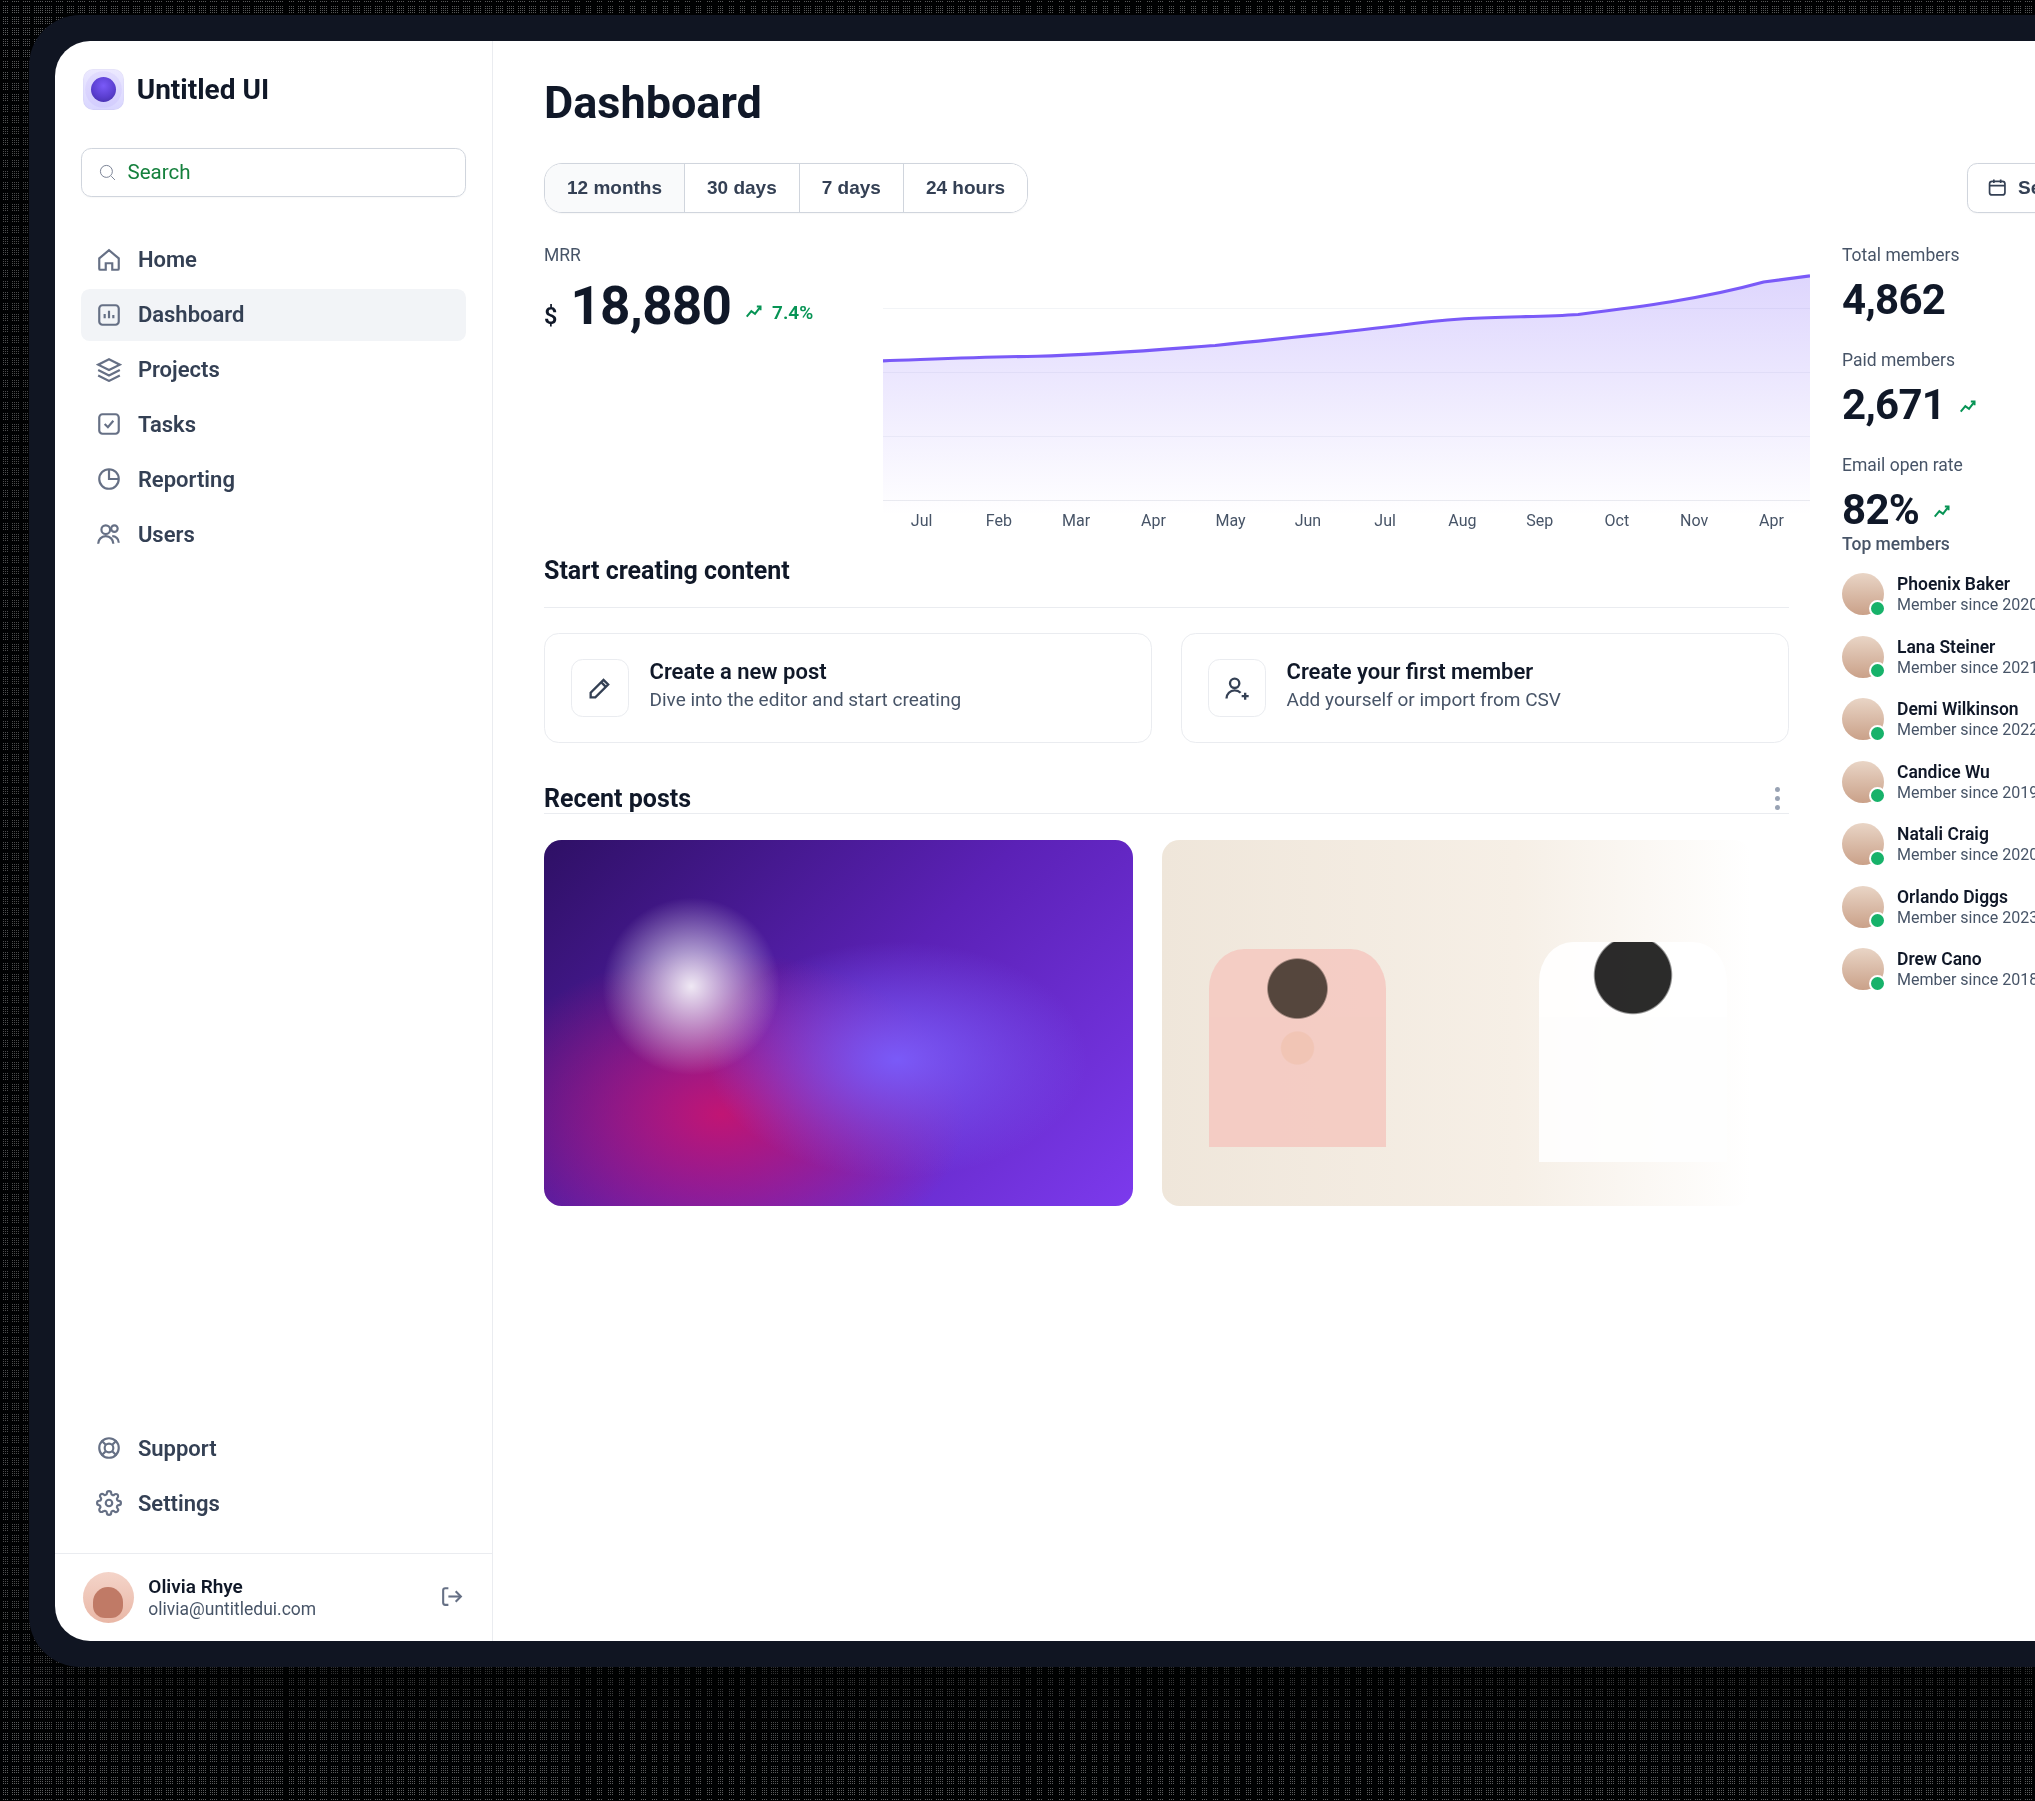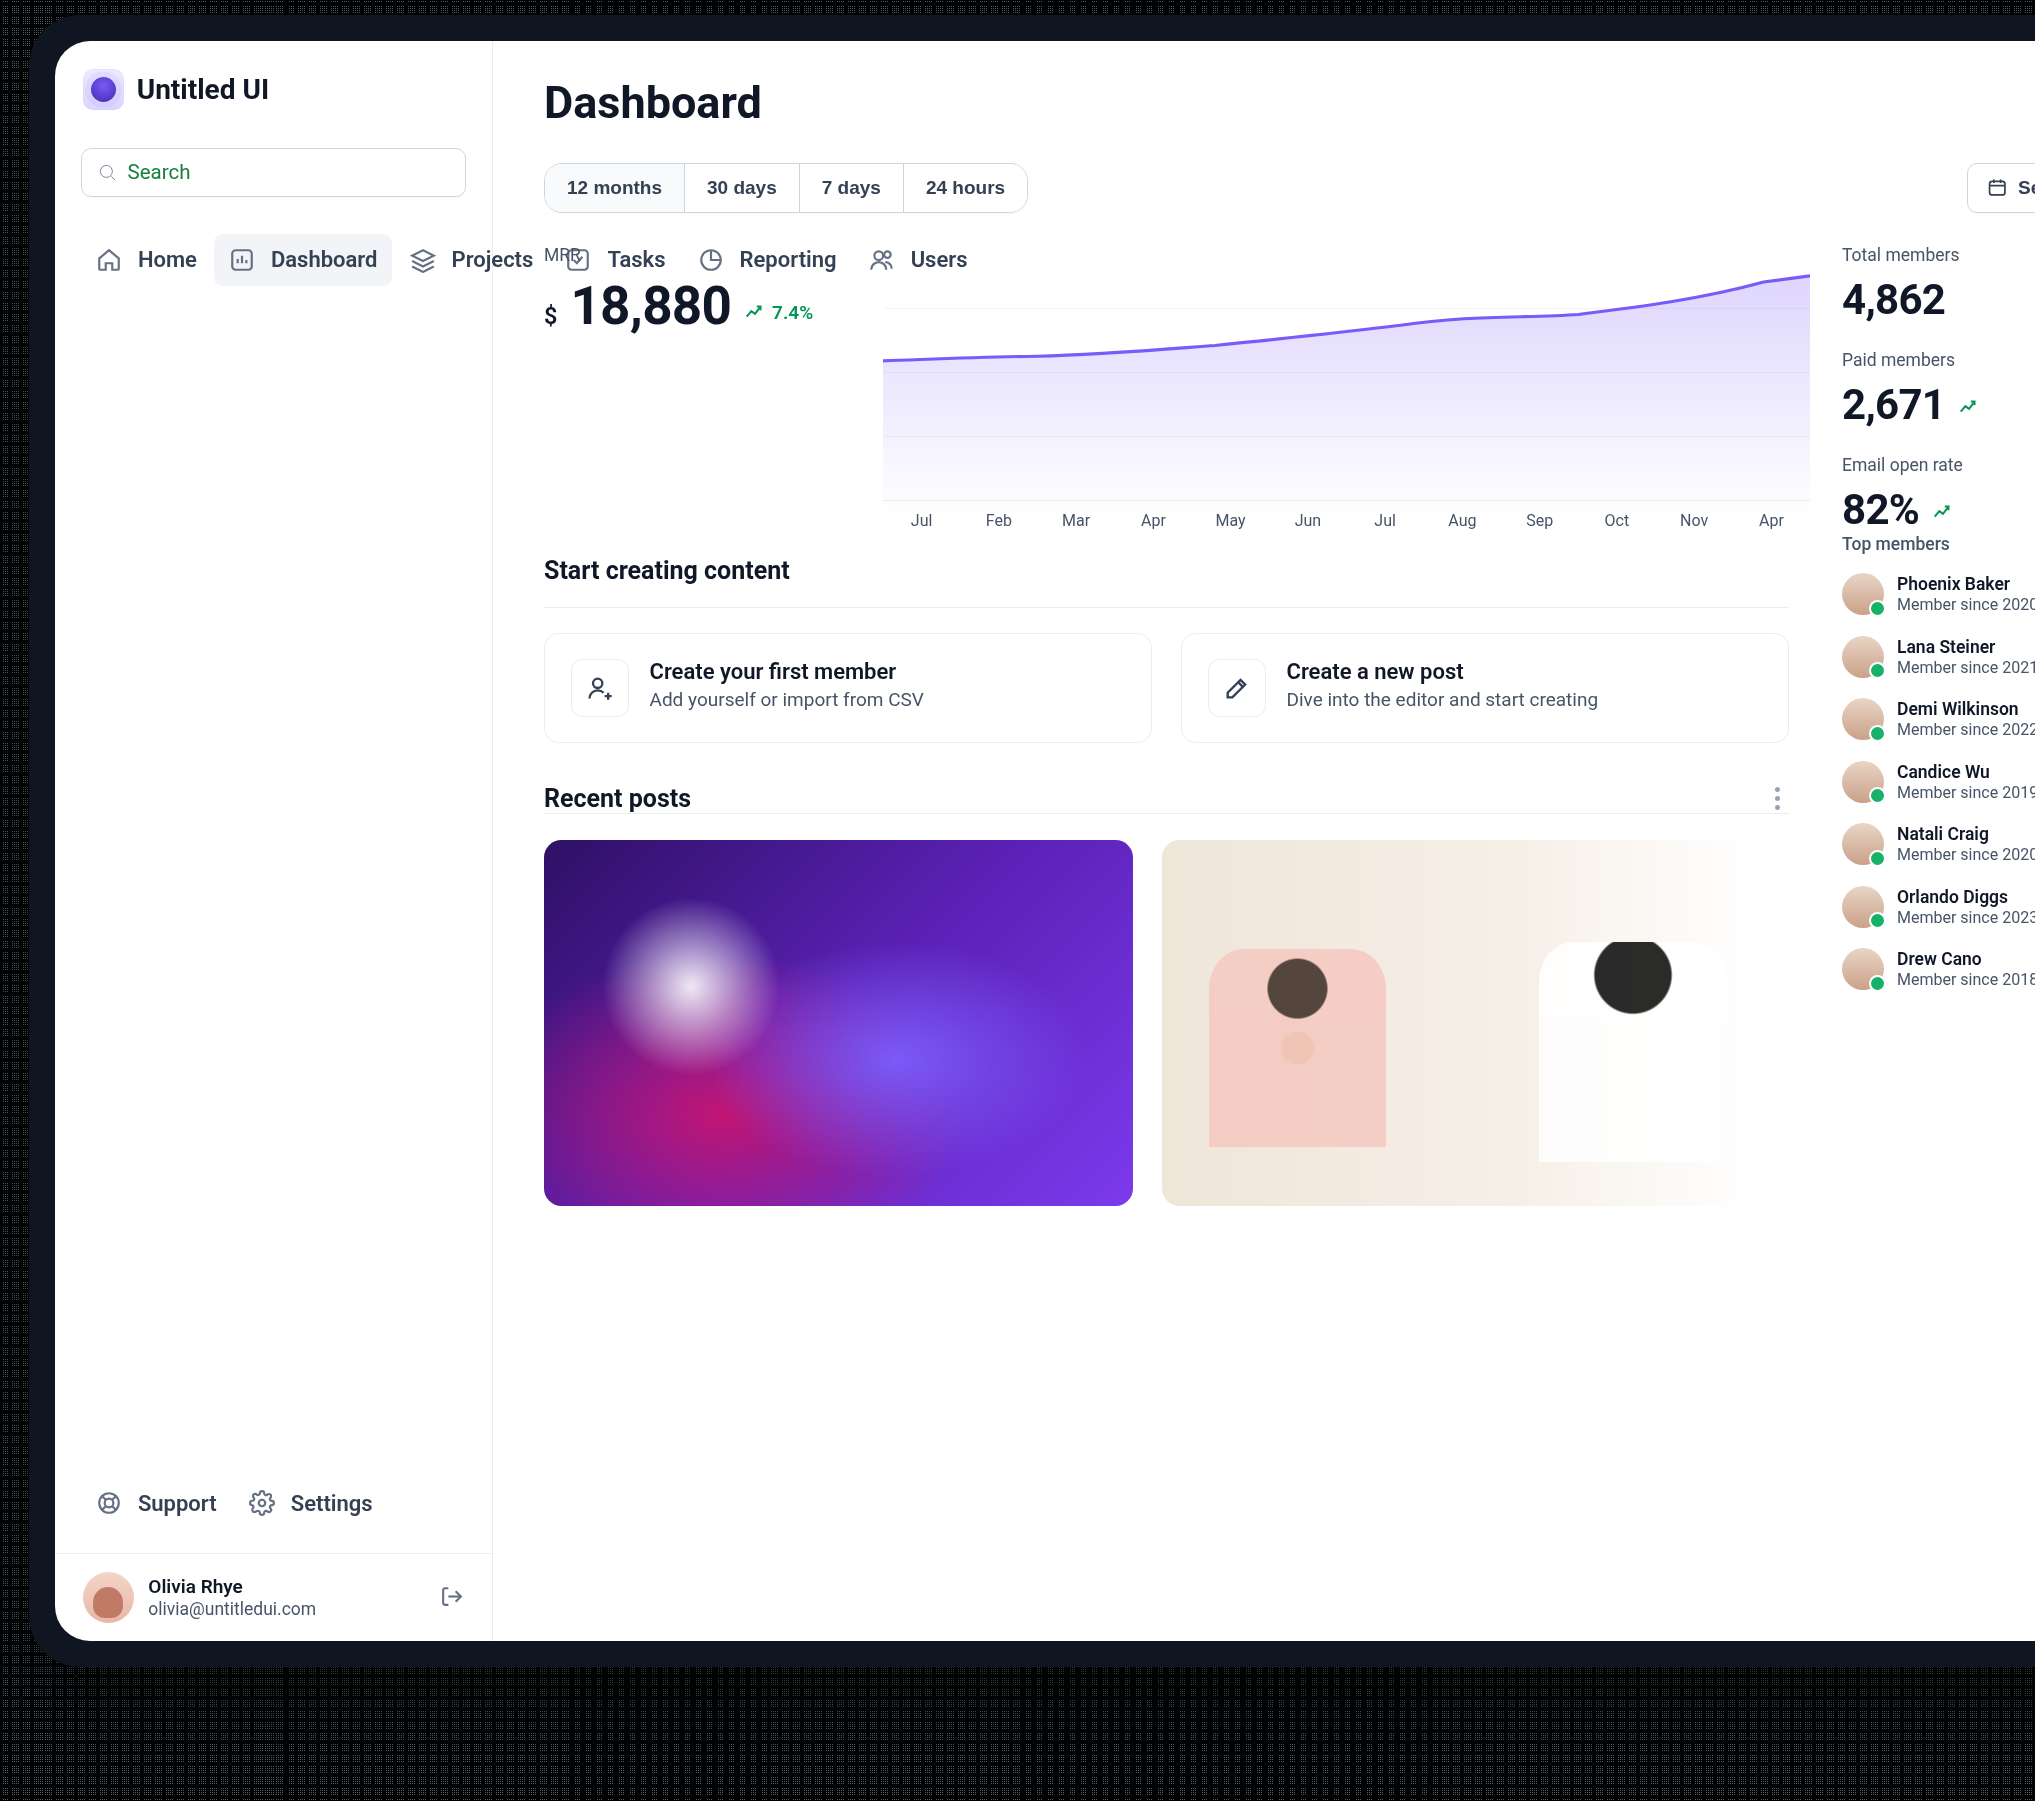--- a/index.html
+++ b/index.html
@@ -61,21 +61,21 @@
   }
   .brand-name{font-size:28px;font-weight:700;color:#101828;}
   .search-wrap{padding:0 8.8px 7.3px 8.8px;}
   .search {
     display:flex;align-items:center;gap:10.2px;
     border:0.7px solid #D0D5DD;border-radius:10.2px;
     padding:11.7px 14.6px;color:#15803d;font-size:20.5px;
     box-shadow:0 0.7px 1.5px rgba(16,24,40,.03);
   }
   .search svg{width:20.5px;height:20.5px;stroke:#667085;}
-  .nav{display:flex;flex-direction:row;gap:2.9px;padding:4.4px 8.8px;}
+  .nav{display:flex;flex-direction:column;gap:2.9px;padding:4.4px 8.8px;}
   .nav-item{
     display:flex;align-items:center;gap:16px;
     padding:13px 14.6px;border-radius:8.8px;
     font-size:22px;font-weight:600;color:#344054;
     cursor:pointer;
   }
   .nav-item.active{background:#F2F4F7;}
   .nav-item svg{width:26px;height:26px;stroke:#667085;fill:none;stroke-width:2;}
   .sidebar-bottom{margin-top:auto;display:flex;flex-direction:column;gap:2.9px;}
   .divider{height:0.7px;background:#EAECF0;margin:16px -17.5px;}
@@ -402,40 +402,40 @@
     </div>
 
     <div class="row" style="gap:53px;">
       <div style="flex:1;min-width:1214px">
         <h2 class="section-title">Start creating content</h2>
         <div class="hr"></div>
         <div class="cards">
           <div class="cta">
             <div class="iconbox">
                   <svg viewBox="0 0 24 24">
-                    <circle cx="10" cy="8" r="4"></circle>
-                    <path d="M3 21c0-3.9 3.1-7 7-7 2 0 3.8.8 5.1 2.1"></path>
-                    <path d="M19 16v6M16 19h6"></path>
+                    <path d="M4 20h4L19 9l-4-4L4 16v4Z"></path>
+                    <path d="M13 7l4 4"></path>
                   </svg>
                 </div>
             <div>
-              <h3>Create your first member</h3>
-              <p>Add yourself or import from CSV</p>
+              <h3>Create a new post</h3>
+              <p>Dive into the editor and start creating</p>
             </div>
           </div>
           <div class="cta">
             <div class="iconbox">
                   <svg viewBox="0 0 24 24">
-                    <path d="M4 20h4L19 9l-4-4L4 16v4Z"></path>
-                    <path d="M13 7l4 4"></path>
+                    <circle cx="10" cy="8" r="4"></circle>
+                    <path d="M3 21c0-3.9 3.1-7 7-7 2 0 3.8.8 5.1 2.1"></path>
+                    <path d="M19 16v6M16 19h6"></path>
                   </svg>
                 </div>
             <div>
-              <h3>Create a new post</h3>
-              <p>Dive into the editor and start creating</p>
+              <h3>Create your first member</h3>
+              <p>Add yourself or import from CSV</p>
             </div>
           </div>
         </div>
 
         <div class="rp-head">
           <h2 class="section-title" style="margin:0">Recent posts</h2>
           <div class="kebab">
                 <span></span>
                 <span></span>
                 <span></span>

